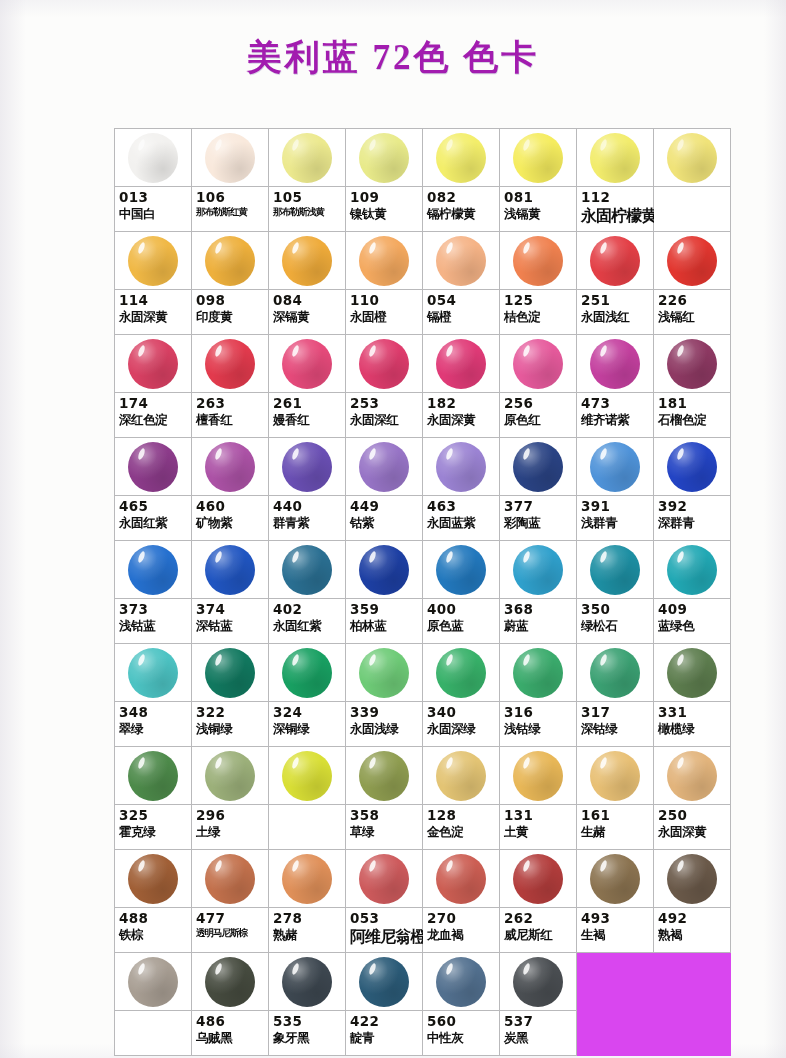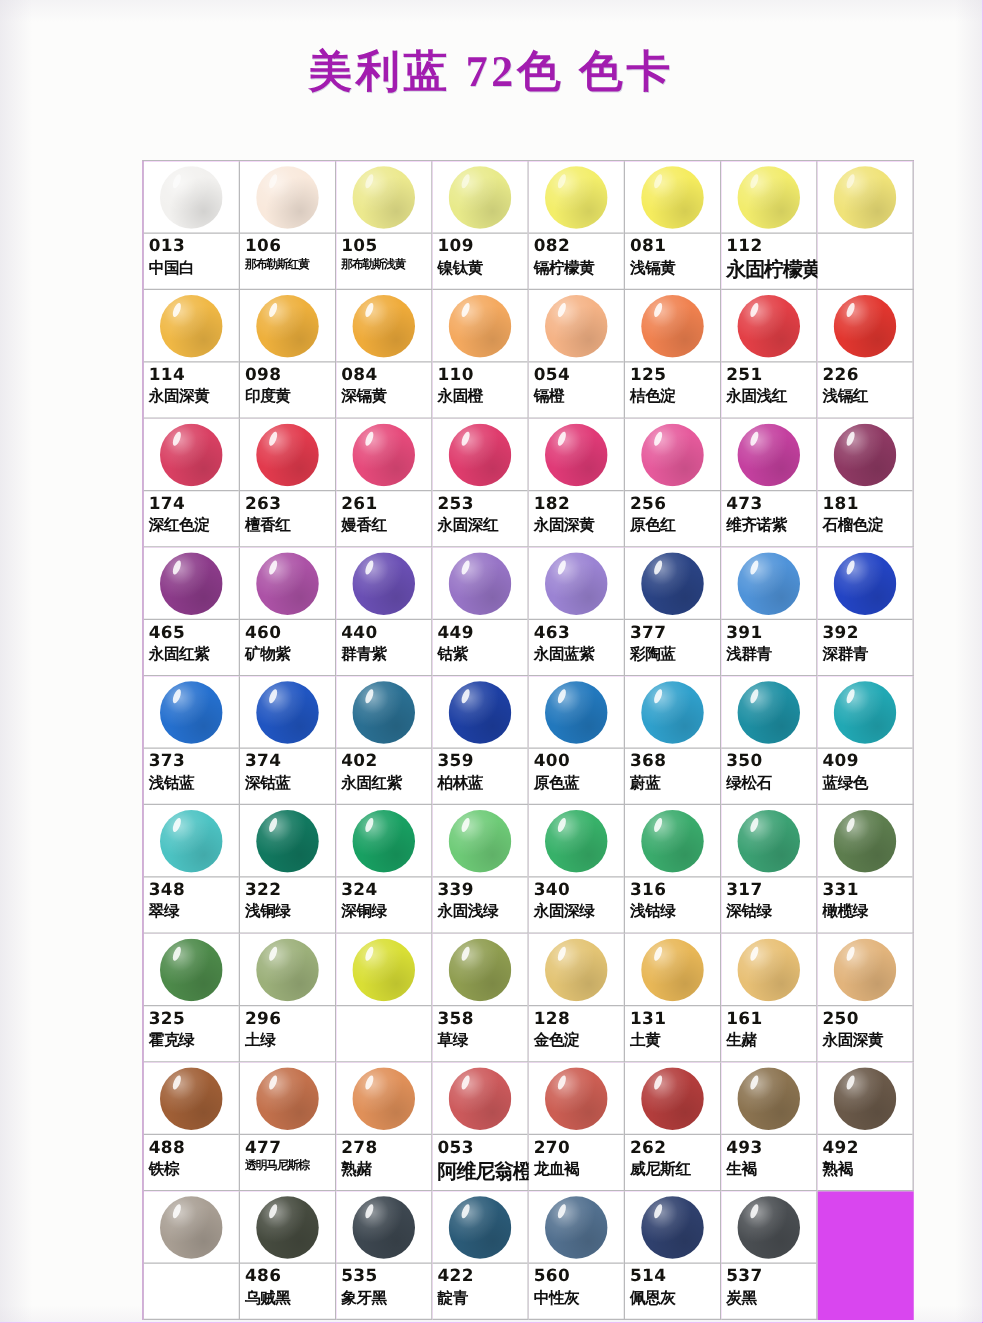--- a/index.html
+++ b/index.html
@@ -757,29 +757,20 @@
         <div class="swatch-area">
           <div class="dot" style="background: radial-gradient(circle at 32% 26%, rgba(255, 255, 255, 0.45) 0%, rgba(255, 255, 255, 0.1) 26%, rgba(255, 255, 255, 0) 48%), radial-gradient(circle at 70% 72%, rgba(0, 0, 0, 0.13) 0%, rgba(0, 0, 0, 0) 55%), radial-gradient(circle, rgb(82, 112, 143) 58%, rgb(82, 112, 143) 88%, rgba(0, 0, 0, 0.1) 100%), rgb(82, 112, 143);"></div>
         </div>
         <div class="label-area">
           <div class="code">560</div>
           <div class="cname">中性灰</div>
         </div>
       </div>
       <div class="cell">
         <div class="swatch-area">
-          <div class="dot" style="background: radial-gradient(circle at 32% 26%, rgba(255, 255, 255, 0.45) 0%, rgba(255, 255, 255, 0.1) 26%, rgba(255, 255, 255, 0) 48%), radial-gradient(circle at 70% 72%, rgba(0, 0, 0, 0.13) 0%, rgba(0, 0, 0, 0) 55%), radial-gradient(circle, rgb(47, 64, 109) 58%, rgb(47, 64, 109) 88%, rgba(0, 0, 0, 0.1) 100%), rgb(47, 64, 109);"></div>
-        </div>
-        <div class="label-area">
-          <div class="code">514</div>
-          <div class="cname">佩恩灰</div>
-        </div>
-      </div>
-      <div class="cell">
-        <div class="swatch-area">
           <div class="dot" style="background: radial-gradient(circle at 32% 26%, rgba(255, 255, 255, 0.45) 0%, rgba(255, 255, 255, 0.1) 26%, rgba(255, 255, 255, 0) 48%), radial-gradient(circle at 70% 72%, rgba(0, 0, 0, 0.13) 0%, rgba(0, 0, 0, 0) 55%), radial-gradient(circle, rgb(74, 78, 82) 58%, rgb(74, 78, 82) 88%, rgba(0, 0, 0, 0.1) 100%), rgb(74, 78, 82);"></div>
         </div>
         <div class="label-area">
           <div class="code">537</div>
           <div class="cname">炭黑</div>
         </div>
       </div>
     </div>
 
 </div>

